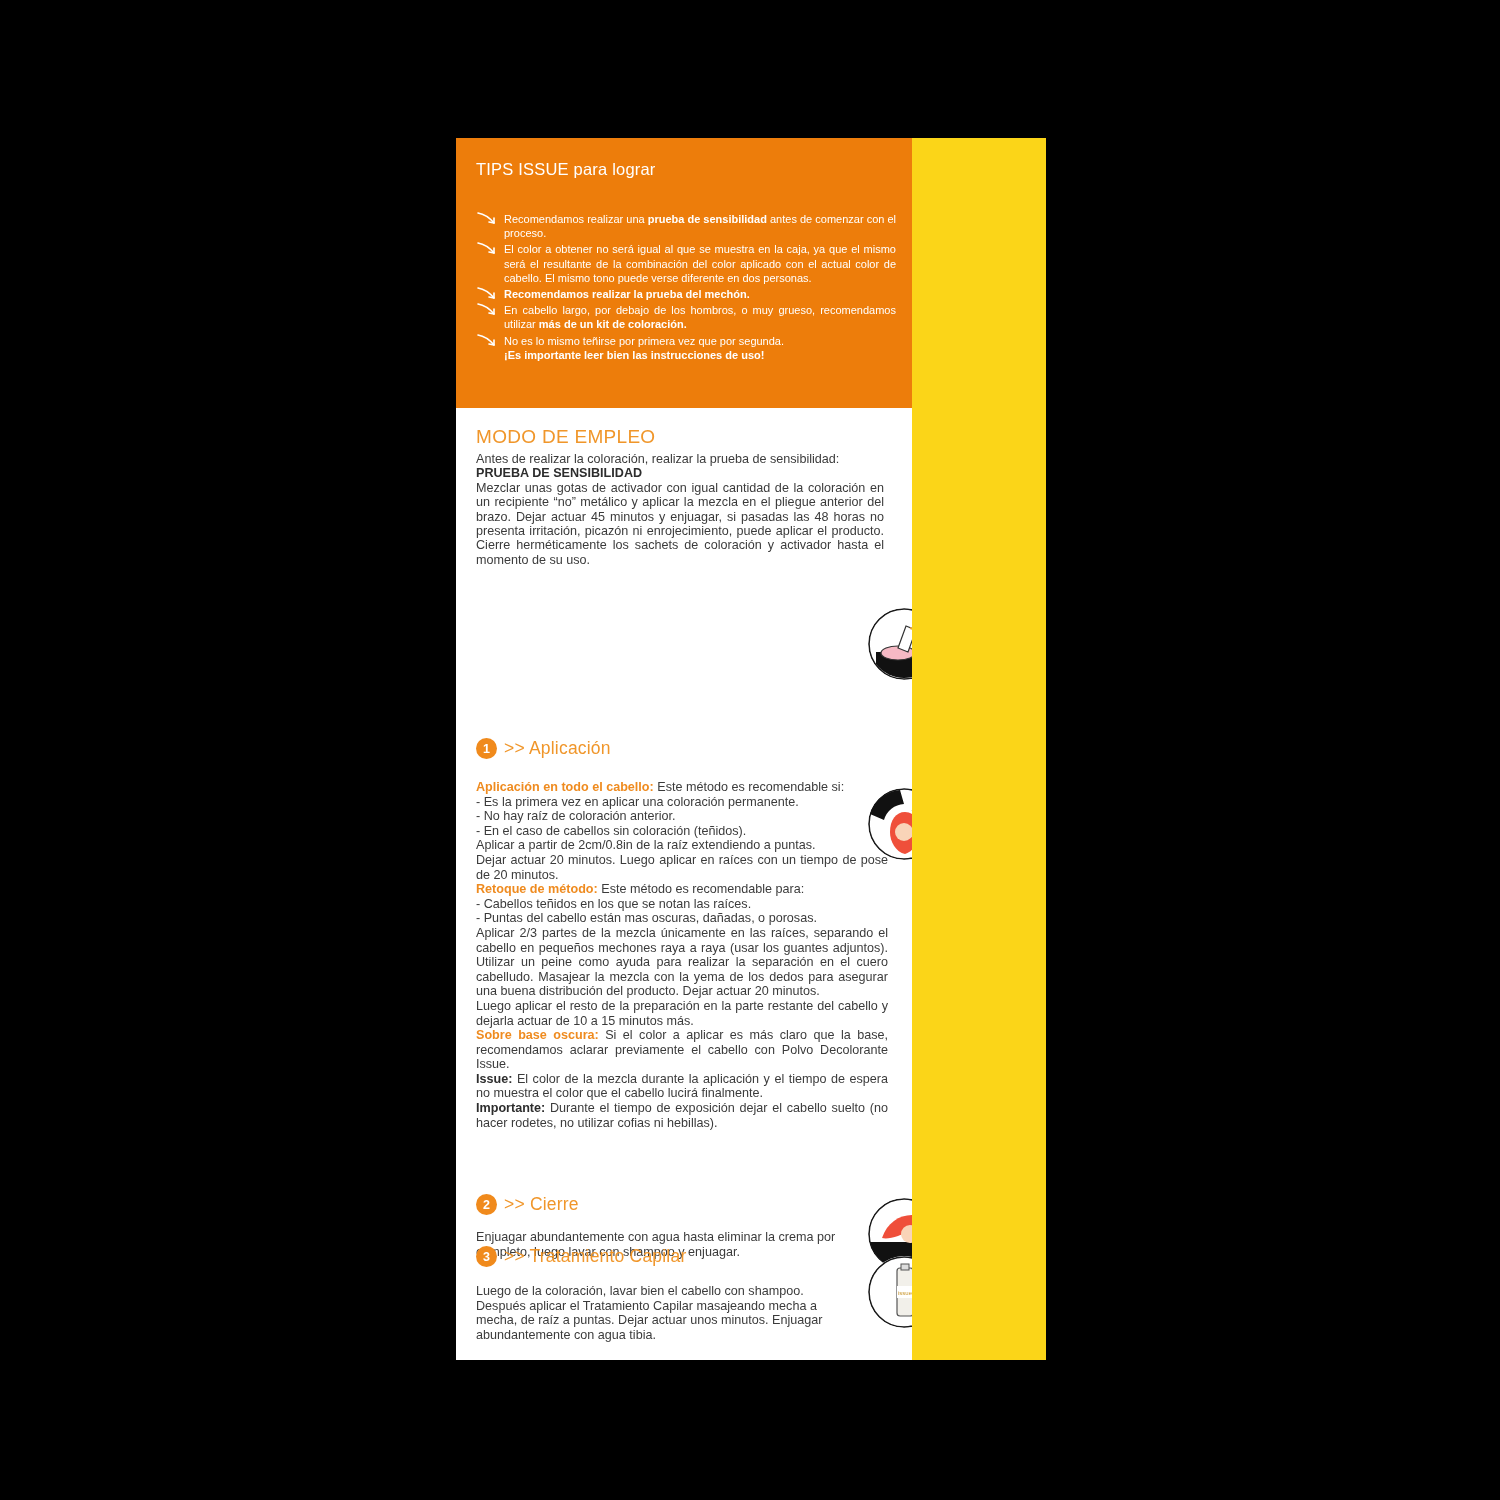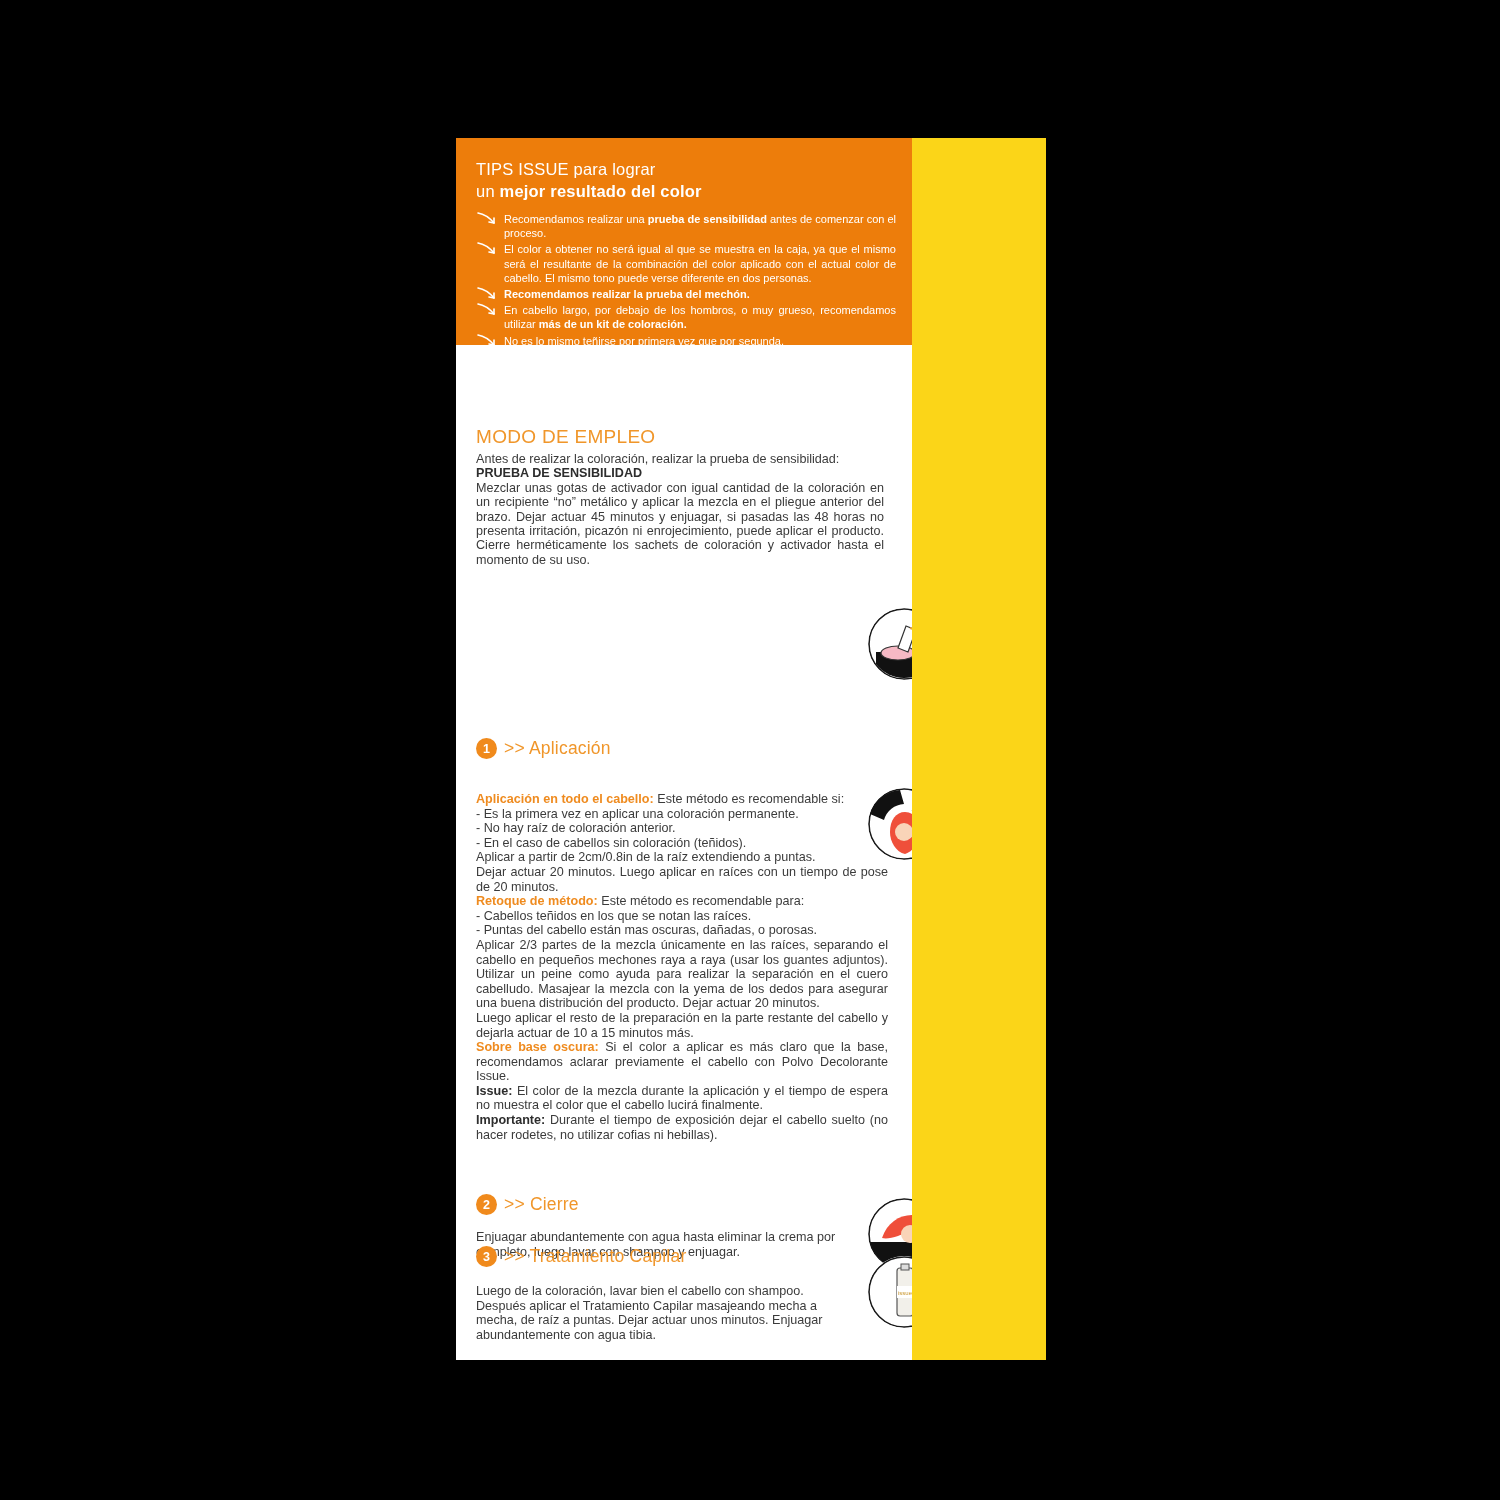--- a/index.html
+++ b/index.html
@@ -11,21 +11,21 @@
     position:absolute;left:456px;top:138px;width:590px;height:1222px;
     background:#fbd518;
   }
   
   .card{
     position:absolute;left:456px;top:138px;width:456px;height:1222px;
     background:#ffffff;overflow:hidden;
   }
   
   .tips{
-    position:absolute;left:0;top:0;width:456px;height:207px;background:#ed7d0b;
+    position:absolute;left:0;top:0;width:456px;height:270px;background:#ed7d0b;
     color:#fff;
     padding-left:12px;
   }
   .tips-title{
     position:absolute;left:20px;top:20px;width:420px;
     font-size:16.5px;line-height:22px;color:#ffffff;letter-spacing:.2px;
   }
   .tips-title b{font-weight:bold;}
   .tips-list{
     position:absolute;left:20px;top:74px;width:420px;
@@ -81,23 +81,20 @@
 
 <div class="stage">
 
   <div class="yellow-panel"></div>
 
   <div class="card">
 
     <div class="tips">
       <div class="tips-title">
         <div>TIPS ISSUE para lograr</div>
-        <div>
-          <span>un </span><b>mejor resultado del color</b>
-        </div>
       </div>
       <div class="tips-list" id="tips-list">
           <div class="tip"><span class="arrow"><svg viewBox="0 0 22 18" width="22" height="18">
                 <path d="M2 2 C8 3 13 6 18 12" stroke="#ffffff" stroke-width="1.6" fill="none" stroke-linecap="round"></path>
                 <path d="M18 12 l-5 -1 M18 12 l0 -5" stroke="#ffffff" stroke-width="1.6" fill="none" stroke-linecap="round"></path>
               </svg></span>Recomendamos realizar una <b>prueba de sensibilidad</b> antes de comenzar con el proceso.</div>
           <div class="tip"><span class="arrow"><svg viewBox="0 0 22 18" width="22" height="18">
                 <path d="M2 2 C8 3 13 6 18 12" stroke="#ffffff" stroke-width="1.6" fill="none" stroke-linecap="round"></path>
                 <path d="M18 12 l-5 -1 M18 12 l0 -5" stroke="#ffffff" stroke-width="1.6" fill="none" stroke-linecap="round"></path>
               </svg></span>El color a obtener no será igual al que se muestra en la caja, ya que el mismo será el resultante de la combinación del color aplicado con el actual color de cabello. El mismo tono puede verse diferente en dos personas.</div>
@@ -139,21 +136,21 @@
       </div>
 
       <div class="step" style="top:330px;">
         <div class="num">1</div>
         <div class="step-label">
           <span class="chev">&gt;&gt;</span>
           <span>Aplicación</span>
         </div>
       </div>
 
-      <div class="para" id="step1-content" style="top:384px;text-align:justify;">
+      <div class="para" id="step1-content" style="top:372px;text-align:justify;">
           <div><span class="o">Aplicación en todo el cabello:</span> Este método es recomendable si:</div>
           <div>- Es la primera vez en aplicar una coloración permanente.</div>
           <div>- No hay raíz de coloración anterior.</div>
           <div>- En el caso de cabellos sin coloración (teñidos).</div>
           <div>Aplicar a partir de 2cm/0.8in de la raíz extendiendo a puntas.</div>
           <div>Dejar actuar 20 minutos. Luego aplicar en raíces con un tiempo de pose de 20 minutos.</div>
           <div><span class="o">Retoque de método:</span> Este método es recomendable para:</div>
           <div>- Cabellos teñidos en los que se notan las raíces.</div>
           <div>- Puntas del cabello están mas oscuras, dañadas, o porosas.</div>
           <div>Aplicar 2/3 partes de la mezcla únicamente en las raíces, separando el cabello en pequeños mechones raya a raya (usar los guantes adjuntos). Utilizar un peine como ayuda para realizar la separación en el cuero cabelludo. Masajear la mezcla con la yema de los dedos para asegurar una buena distribución del producto. Dejar actuar 20 minutos.</div>

